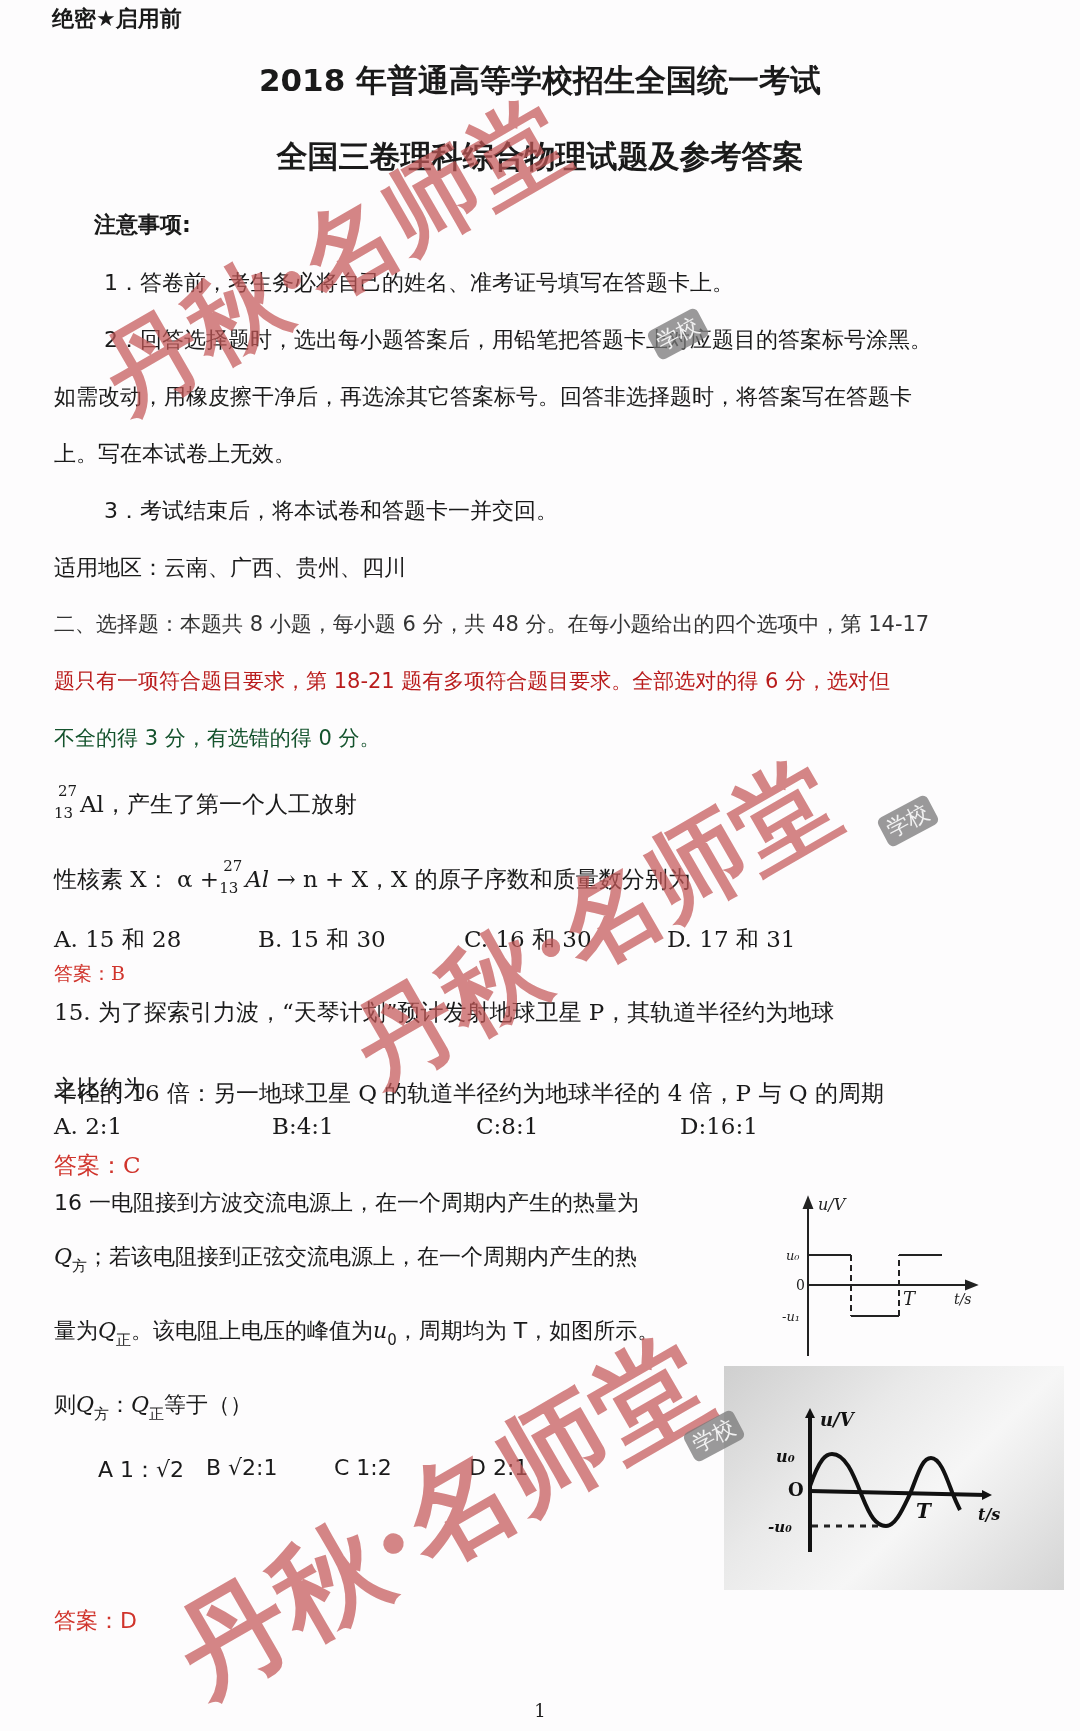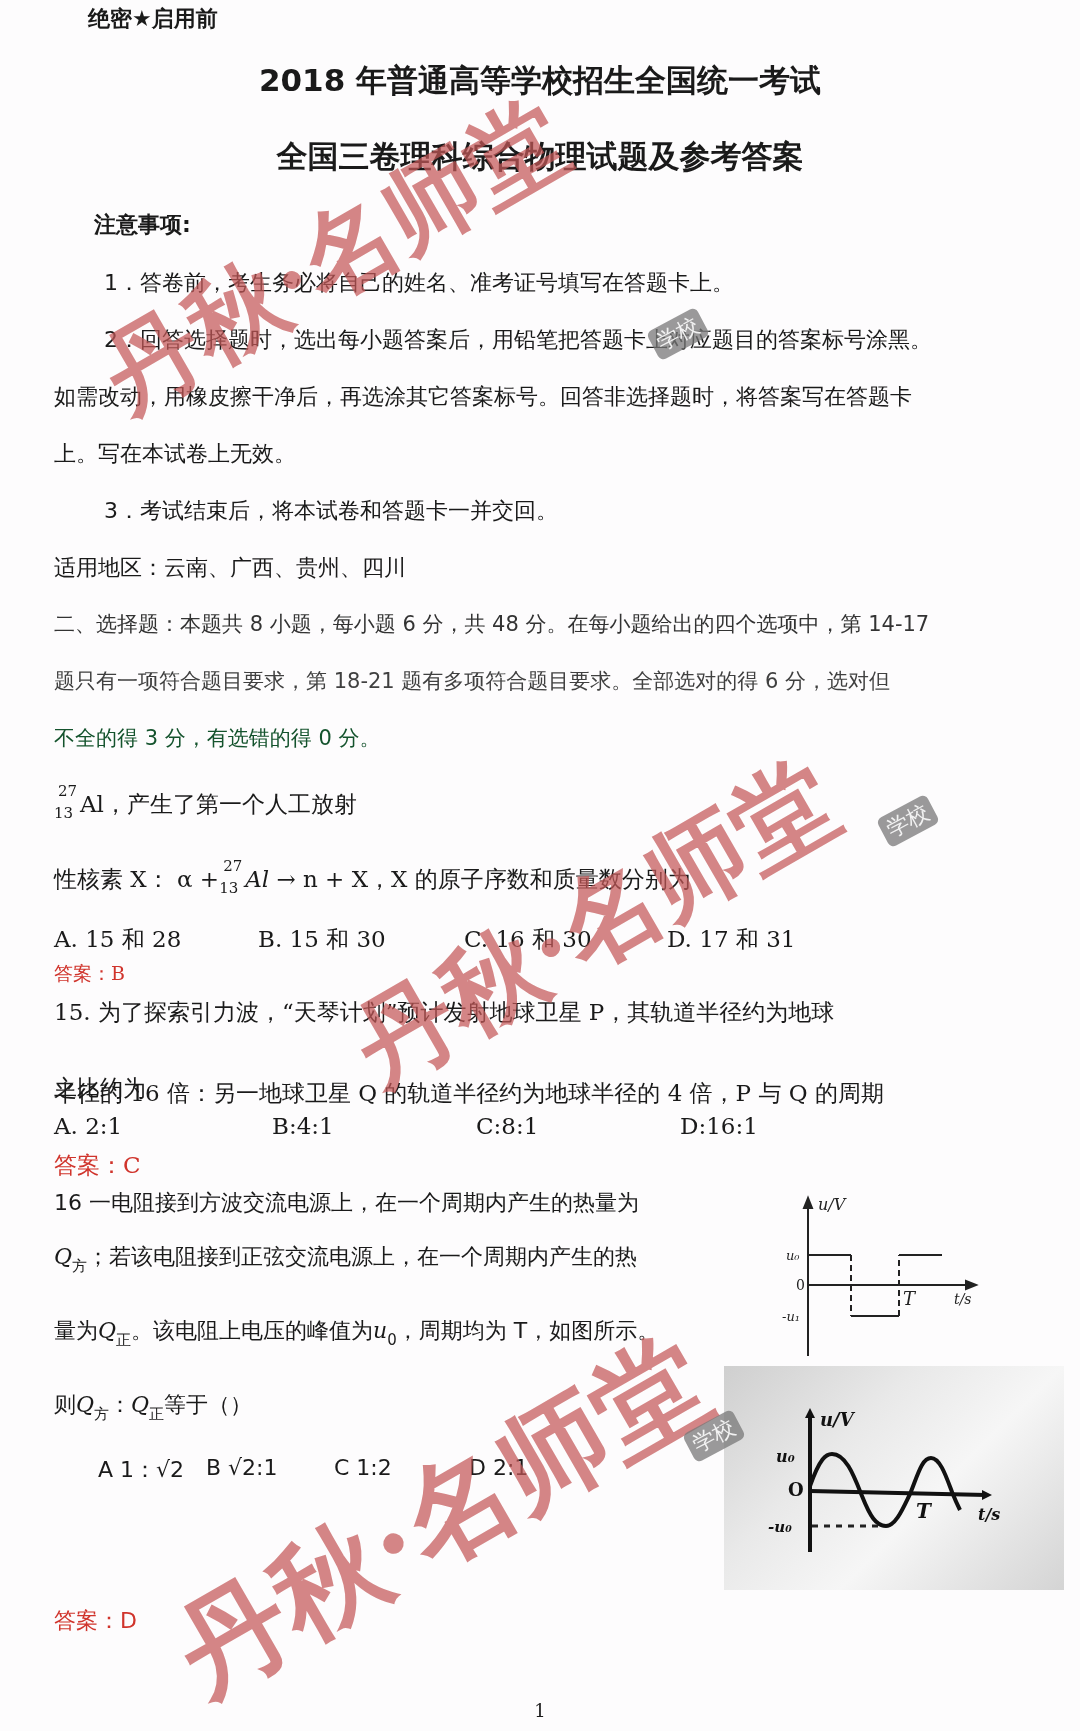--- a/index.html
+++ b/index.html
@@ -20,34 +20,34 @@
   .badge { position: absolute; background: rgba(120,120,120,0.75); color: #f2f2f2; font-size: 22px;
            padding: 1px 6px; border-radius: 6px; white-space: nowrap; pointer-events: none; }
   .photo { position: absolute; left: 724px; top: 1366px; width: 340px; height: 224px;
            background: linear-gradient(135deg, #cfcfcf 0%, #e9e9e9 35%, #f6f6f6 60%, #d4d4d4 100%); }
 </style>
 </head>
 <body>
 
 <div class="page">
 
-  <div class="abs bold" style="left:52px;top:4px;font-size:22px;margin-left:36px;">绝密★启用前</div>
+  <div class="abs bold" style="left:52px;top:4px;font-size:22px;">绝密★启用前</div>
   <div class="abs bold" style="left:0;width:1080px;text-align:center;top:60px;font-size:31px;">2018 年普通高等学校招生全国统一考试</div>
   <div class="abs bold" style="left:0;width:1080px;text-align:center;top:136px;font-size:31px;">全国三卷理科综合物理试题及参考答案</div>
 
   <div class="abs bold" style="left:54px;top:210px;font-size:22px;margin-left:40px;">注意事项:</div>
   <div class="abs" style="left:104px;top:268px;font-size:22px;">1．答卷前，考生务必将自己的姓名、准考证号填写在答题卡上。</div>
   <div class="abs" style="left:104px;top:325px;font-size:22px;">2．回答选择题时，选出每小题答案后，用铅笔把答题卡上对应题目的答案标号涂黑。</div>
   <div class="abs" style="left:54px;top:382px;font-size:22px;">如需改动，用橡皮擦干净后，再选涂其它答案标号。回答非选择题时，将答案写在答题卡</div>
   <div class="abs" style="left:54px;top:439px;font-size:22px;">上。写在本试卷上无效。</div>
   <div class="abs" style="left:104px;top:496px;font-size:22px;">3．考试结束后，将本试卷和答题卡一并交回。</div>
   <div class="abs" style="left:54px;top:553px;font-size:22px;">适用地区：云南、广西、贵州、四川</div>
 
   <div class="abs" style="left:54px;top:610px;font-size:21px;color:#333;">二、选择题：本题共 8 小题，每小题 6 分，共 48 分。在每小题给出的四个选项中，第 14-17</div>
-  <div class="abs" style="left:54px;top:667px;font-size:21px;color:#404040;">题只有一项符合题目要求，第 18-21 题有多项符合题目要求。全部选对的得 6 分，选对但</div>
+  <div class="abs" style="left:54px;top:667px;font-size:21px;color:#b91c1c;">题只有一项符合题目要求，第 18-21 题有多项符合题目要求。全部选对的得 6 分，选对但</div>
   <div class="abs" style="left:54px;top:724px;font-size:21px;color:#14532d;">不全的得 3 分，有选错的得 0 分。</div>
 
   <div class="abs serif" style="left:54px;top:788px;font-size:23px;">
     <span class="iso"><span class="sup">27</span><span class="low">13</span></span><span>Al</span><span>，产生了第一个人工放射</span>
   </div>
   <div class="abs serif" style="left:54px;top:863px;font-size:23px;">
     <span>性核素 X：  α +</span><span class="iso"><span class="sup">27</span><span class="low">13</span></span><span class="it">Al</span><span> → n + X，X 的原子序数和质量数分别为</span>
   </div>
   <div class="abs serif" style="left:54px;top:924px;font-size:23px;">A. 15 和 28</div>
   <div class="abs serif" style="left:258px;top:924px;font-size:23px;">B. 15 和 30</div>

